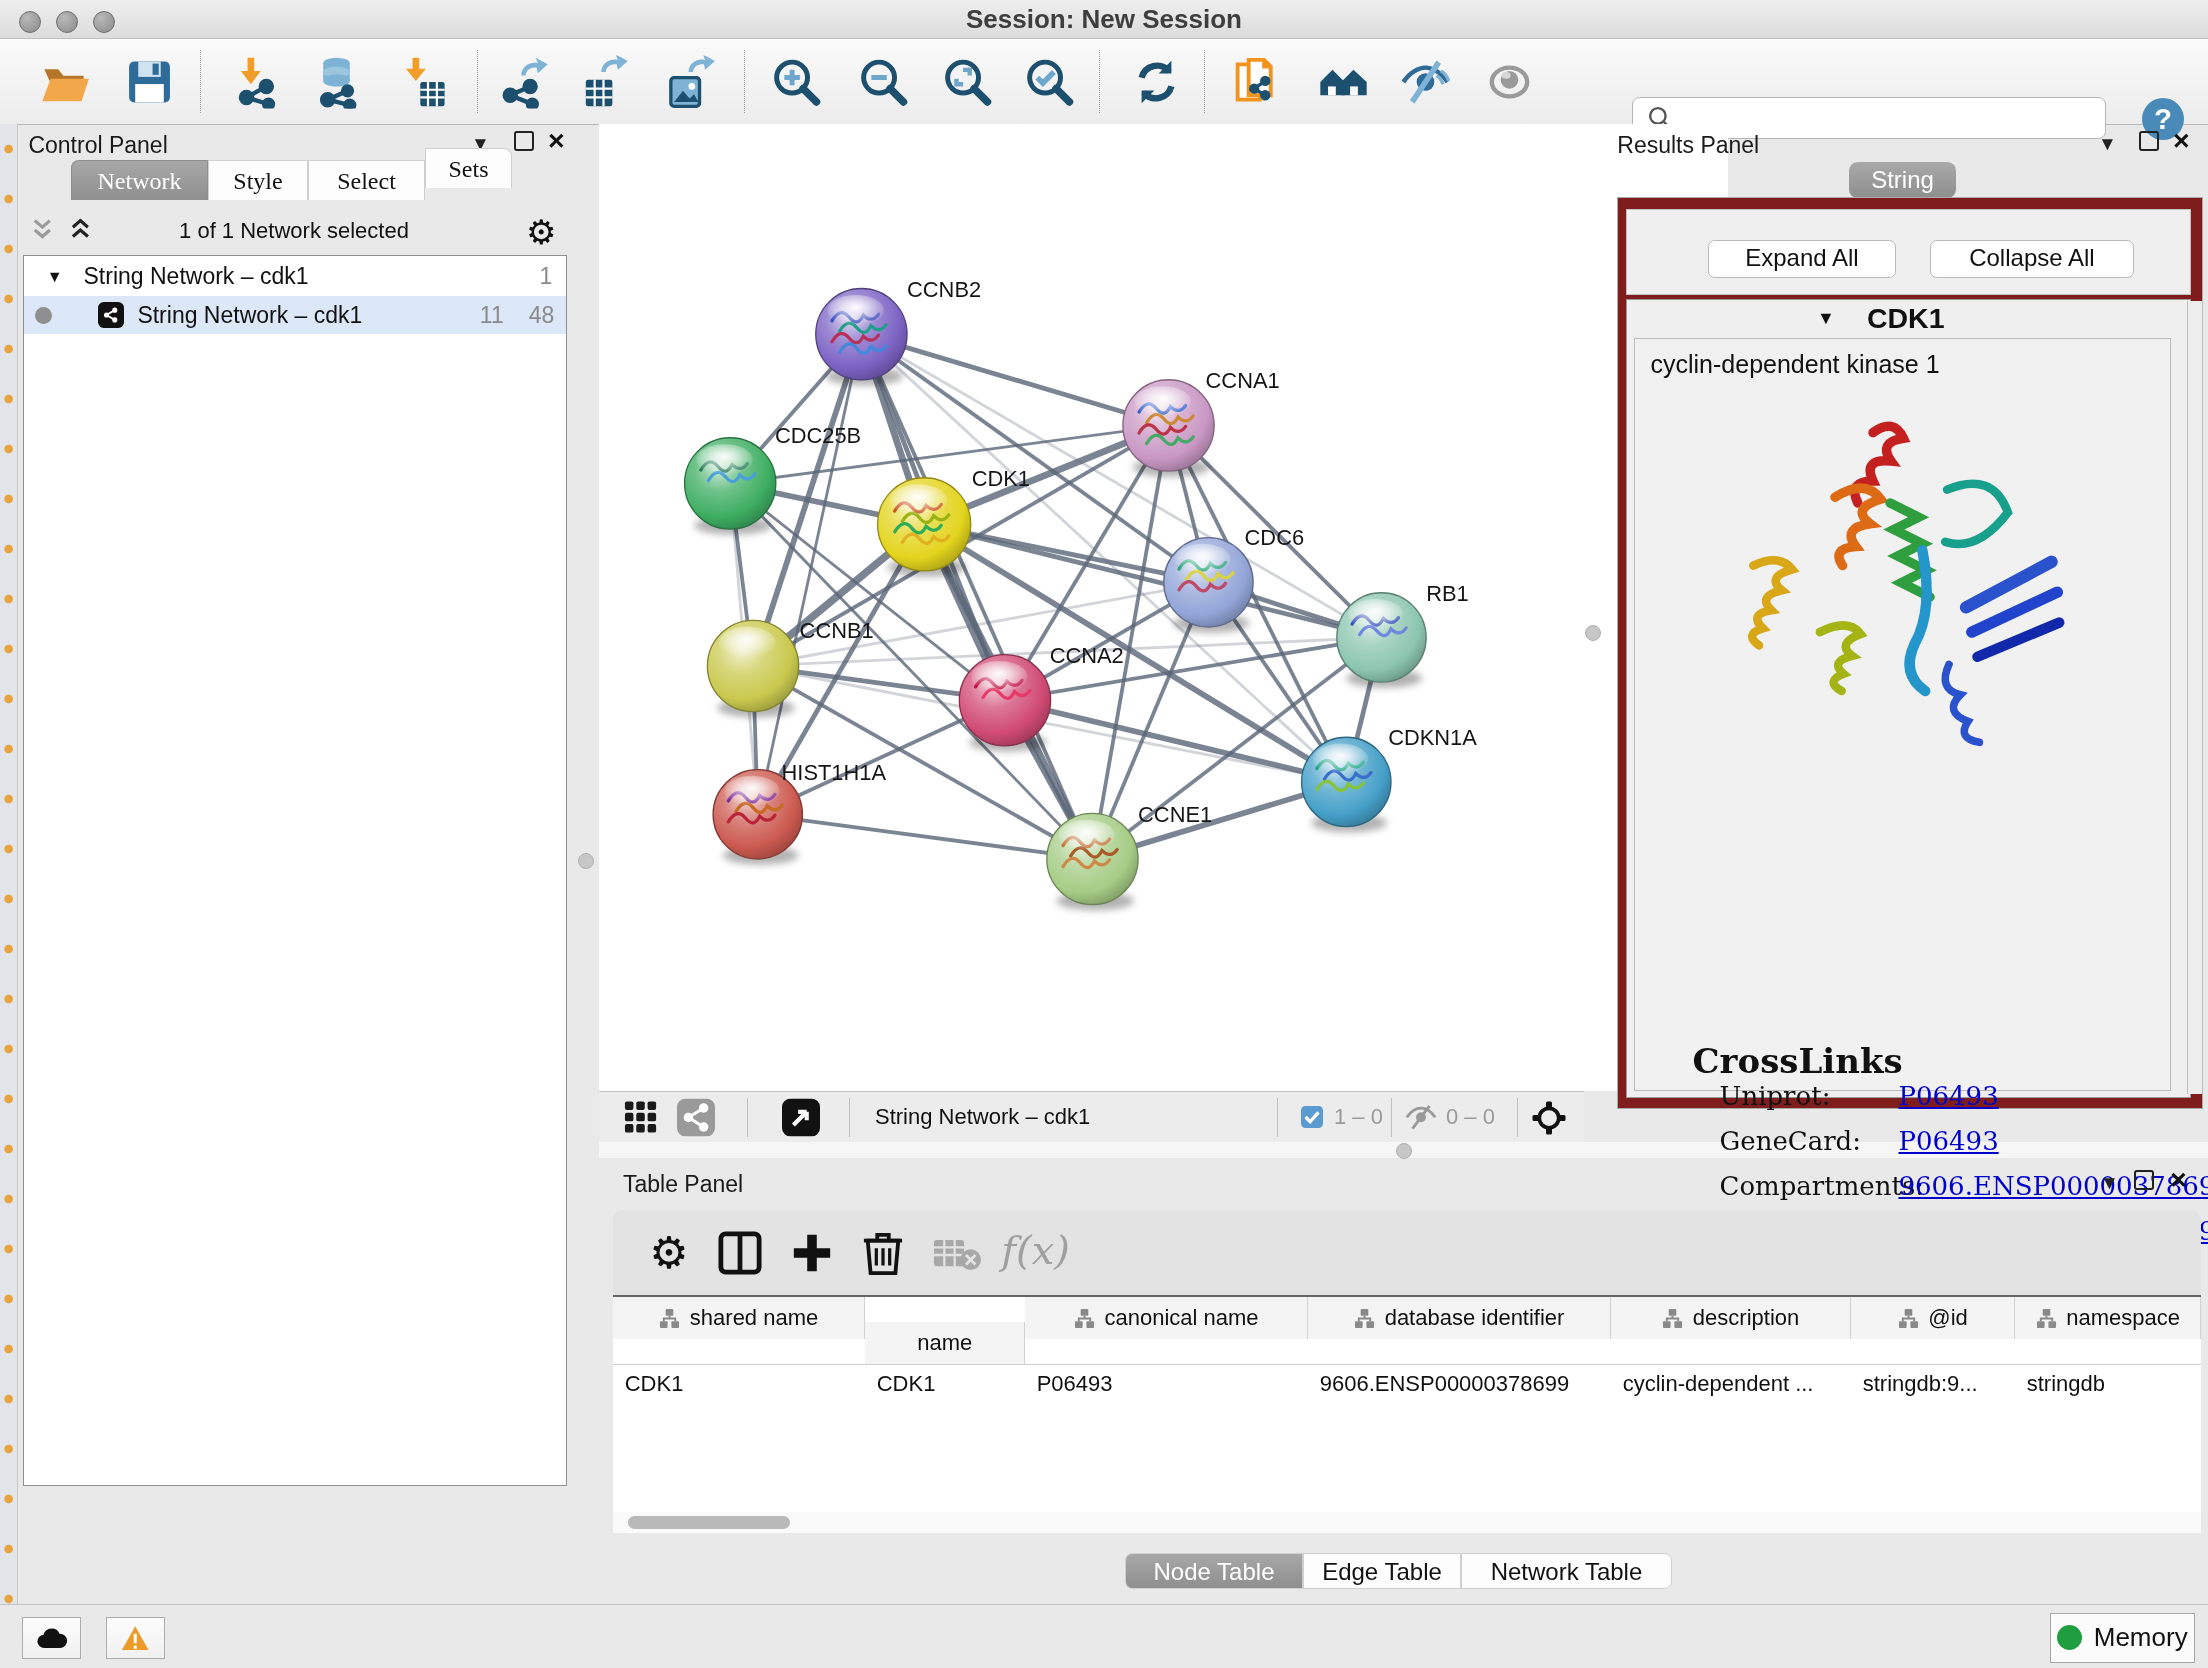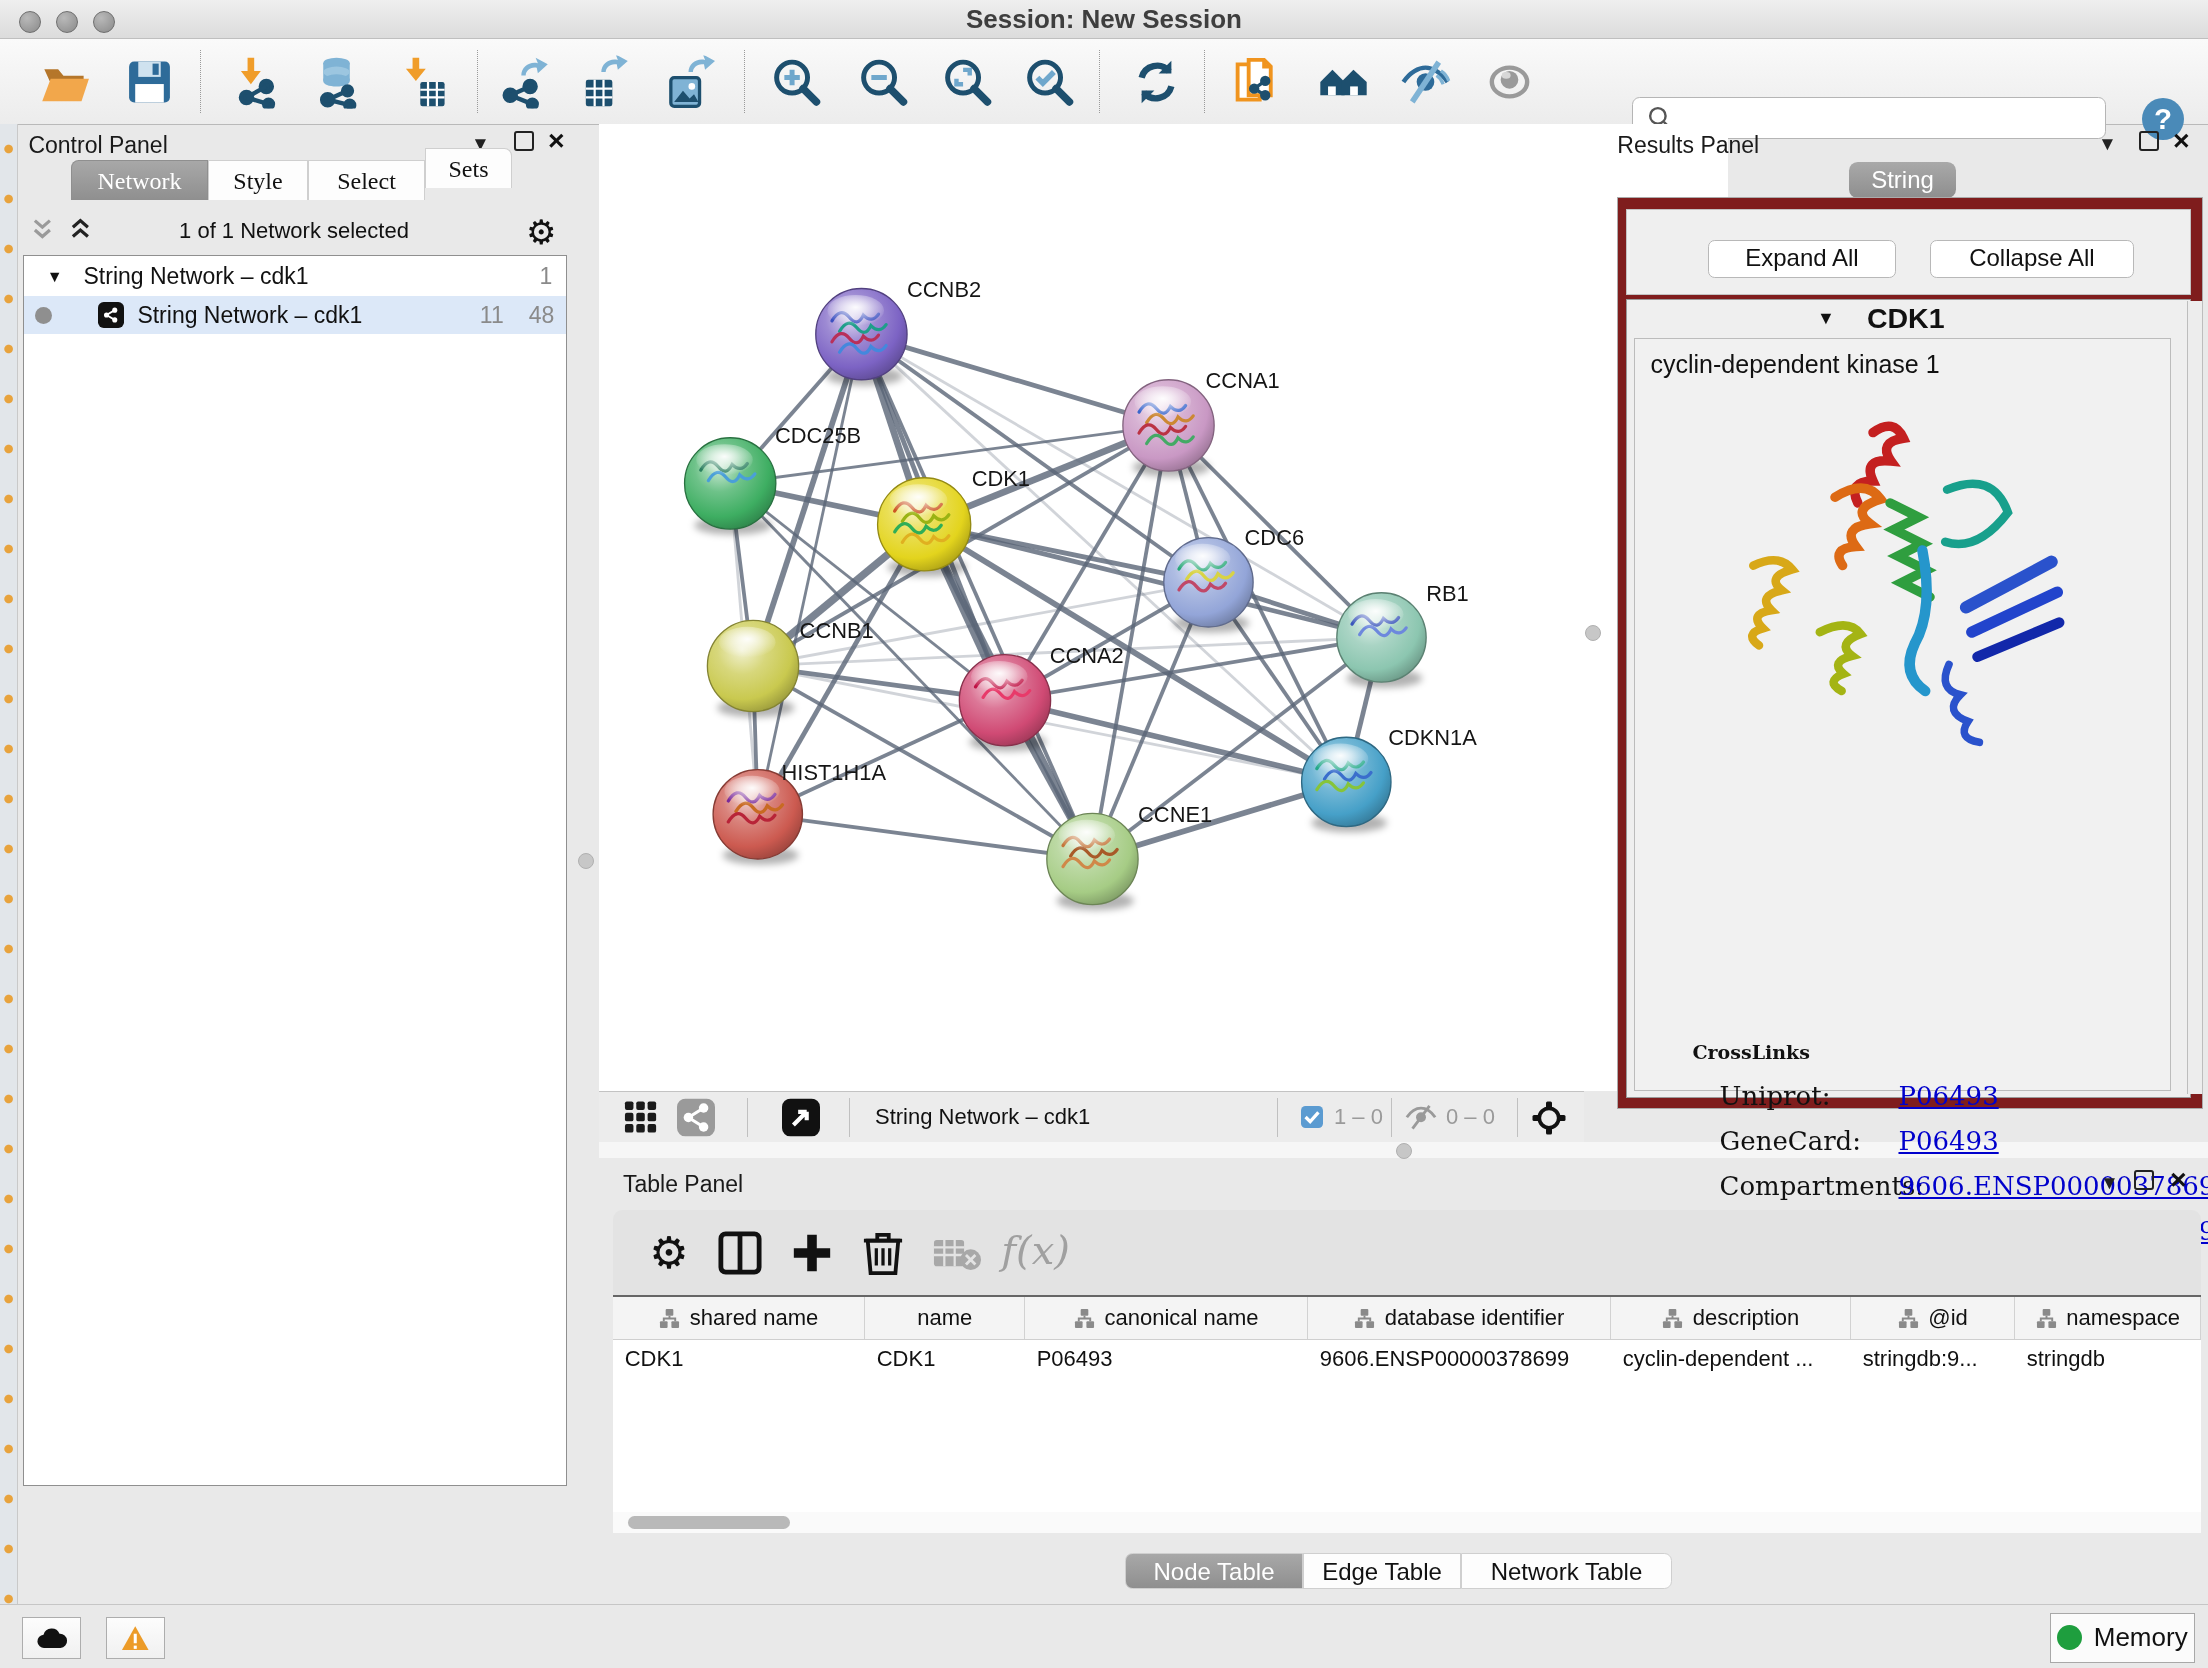--- a/index.html
+++ b/index.html
@@ -652,21 +652,21 @@
               <path d="M104 238 q30 -15 43 2 q-26 10 -9 23 q-24 6 -9 19 q-20 8 -2 18" stroke="#a4b414" stroke-width="9"></path>
               <path d="M178 102 l30 15 -26 13 30 15 -26 13 30 15 -26 13 30 15" stroke="#2f9e3f" stroke-width="10"></path>
               <path d="M238 88 q48 -20 64 24 q-32 42 -66 31" stroke="#18a08c" stroke-width="9"></path>
               <path d="M212 152 q12 62 -8 98 q-15 32 11 50" stroke="#2596cc" stroke-width="11"></path>
               <path d="M258 212 L348 164" stroke="#2a52cc" stroke-width="13"></path>
               <path d="M264 238 L354 196" stroke="#2244cc" stroke-width="12"></path>
               <path d="M270 264 L356 228" stroke="#1228aa" stroke-width="11"></path>
               <path d="M240 272 q-12 26 12 32 q-18 18 8 28 q-12 18 12 22" stroke="#2a52cc" stroke-width="8"></path>
             </g>
           </svg>
-          <span class="serif abs" style="left:57px;top:702px;font-size:19px;font-weight:bold">CrossLinks</span>
+          <span class="serif abs" style="left:57px;top:702px;font-size:34px;font-weight:bold">CrossLinks</span>
           <div class="abs" style="left:84px;top:742px">
             <div style="height:45px"><span class="serif xl-label">Uniprot:</span><span class="serif xl-link abs" style="left:179px">P06493</span></div>
             <div style="height:45px;position:relative"><span class="serif xl-label">GeneCard:</span><span class="serif xl-link abs" style="left:179px">P06493</span></div>
             <div style="height:45px;position:relative"><span class="serif xl-label">Compartments:</span><span class="serif xl-link abs" style="left:179px">9606.ENSP00000378699</span></div>
             <div style="height:45px;position:relative"><span class="serif xl-label">Tissues:</span><span class="serif xl-link abs" style="left:179px">9606.ENSP00000378699</span></div>
             <div style="height:45px;position:relative"><span class="serif xl-label">Pharos:</span><span class="serif xl-link abs" style="left:179px">P06493</span></div>
           </div>
         </div>
       </div>
       <div id="res-scroll" class="abs"></div>
@@ -708,21 +708,21 @@
             <svg width="21" height="21" viewBox="0 0 22 22">
               <g fill="#8a8a8a">
                 <rect x="7" y="1" width="8" height="7" rx="1"></rect>
                 <rect x="1" y="14" width="8" height="7" rx="1"></rect>
                 <rect x="13" y="14" width="8" height="7" rx="1"></rect>
               </g>
               <path d="M11 8v3M5 14v-3h12v3" stroke="#8a8a8a" stroke-width="2" fill="none"></path>
             </svg>
             <span>shared name</span>
           </div>
-          <div class="th" style="width: 160px; flex: 0 0 160px;">
+          <div class="th" style="width: 160px; flex: 0 0 160px; margin-top: 25px;">
             <span>name</span>
           </div>
           <div class="th" style="width: 283px; flex: 0 0 283px;">
             <svg width="21" height="21" viewBox="0 0 22 22">
               <g fill="#8a8a8a">
                 <rect x="7" y="1" width="8" height="7" rx="1"></rect>
                 <rect x="1" y="14" width="8" height="7" rx="1"></rect>
                 <rect x="13" y="14" width="8" height="7" rx="1"></rect>
               </g>
               <path d="M11 8v3M5 14v-3h12v3" stroke="#8a8a8a" stroke-width="2" fill="none"></path>

